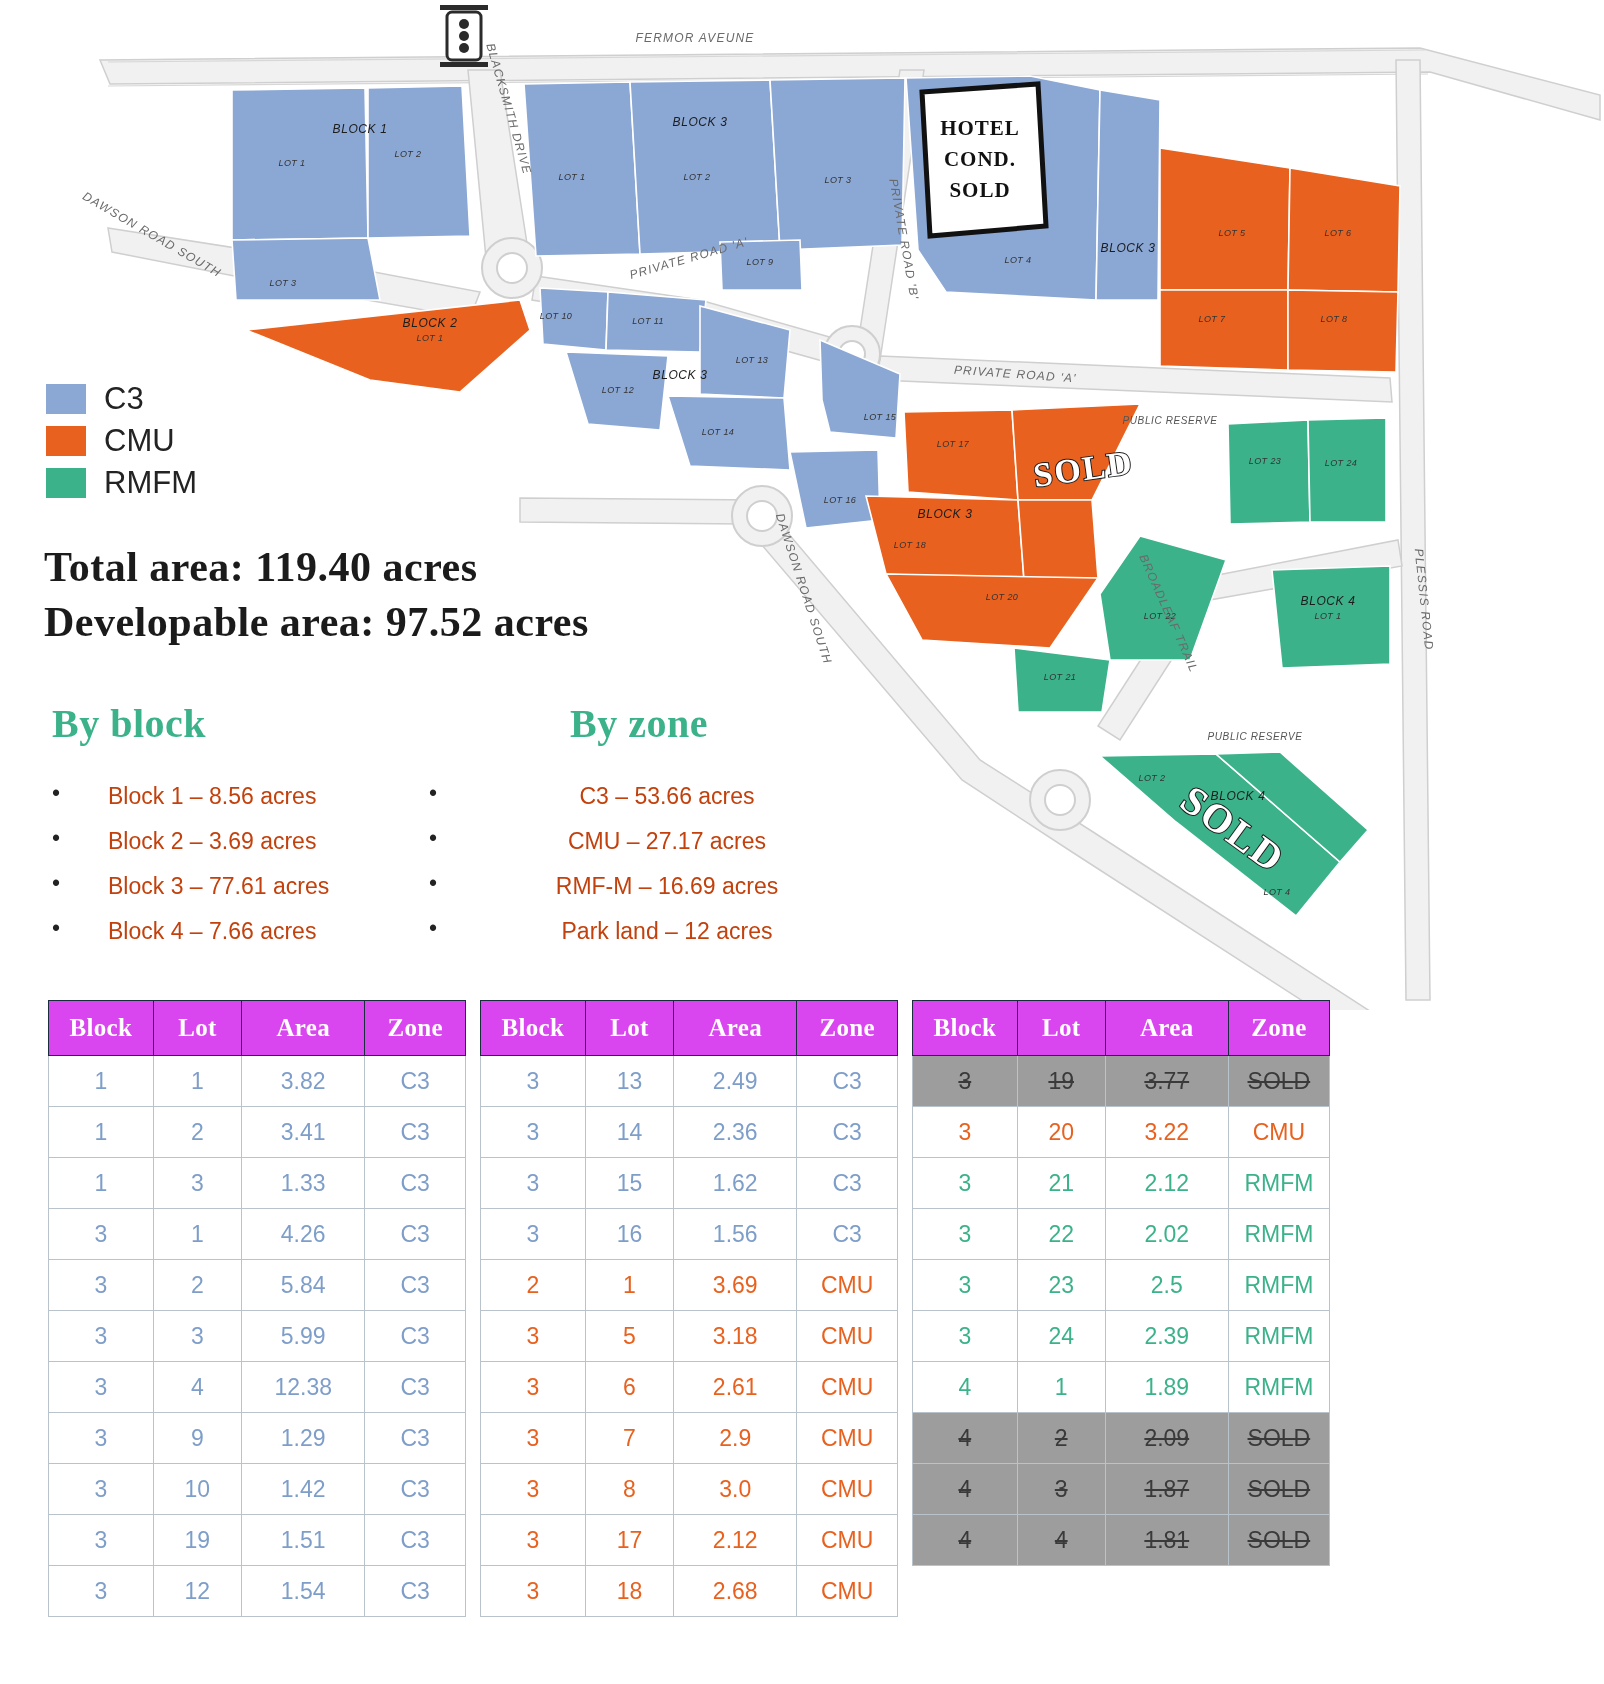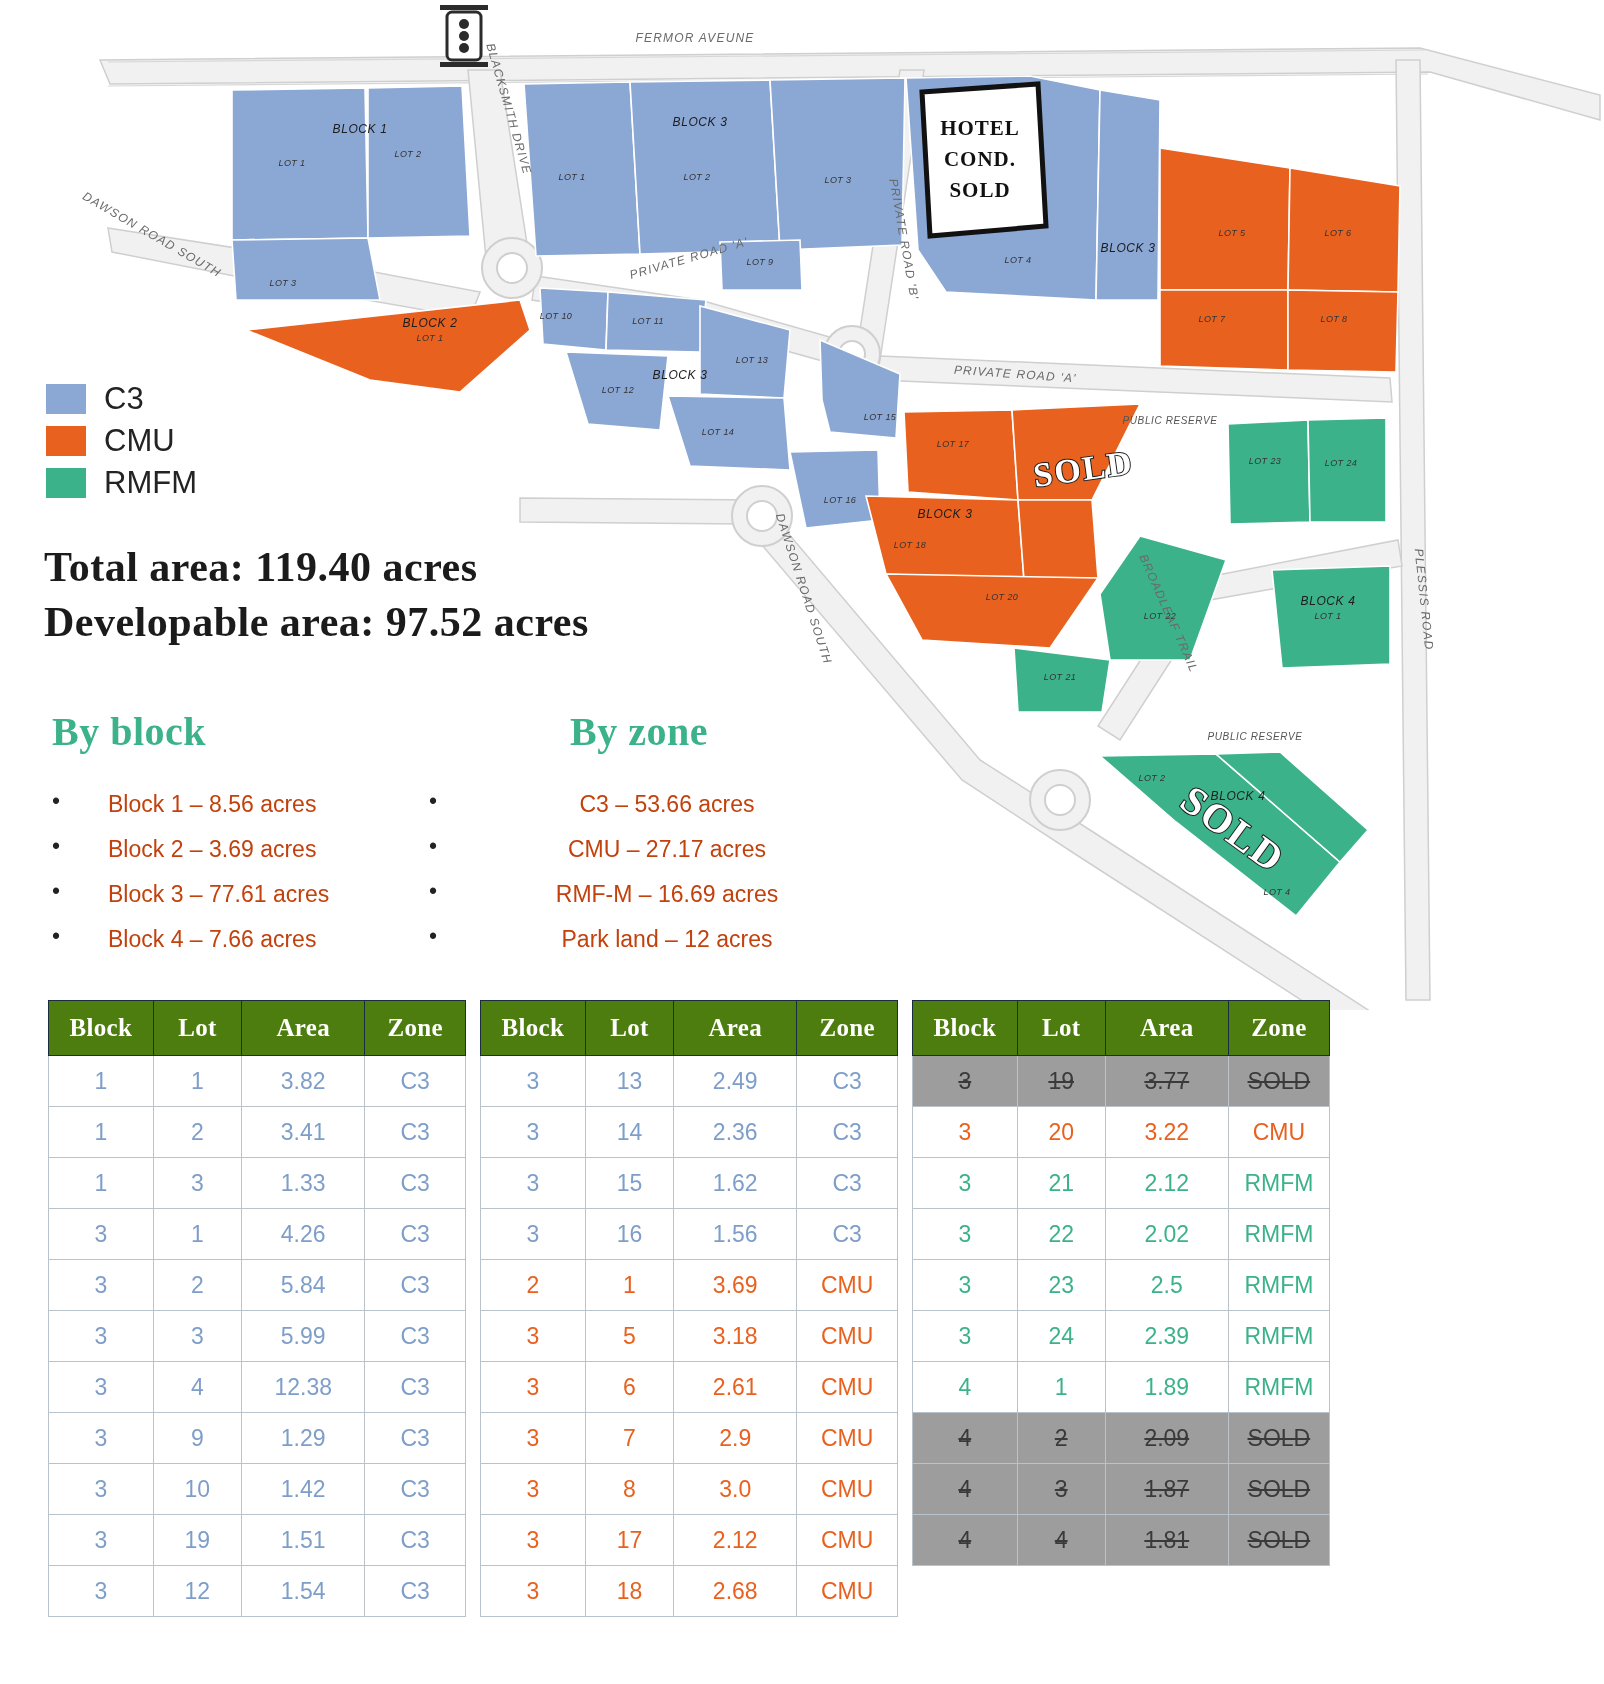--- a/index.html
+++ b/index.html
@@ -90,21 +90,21 @@
   }
 
   
   #lists {
     position: absolute;
     left: 44px; top: 700px;
     width: 830px;
   }
   .list-col {
     position: absolute;
-    top: 8px;
+    top: 0;
   }
   #col-block { left: 8px; width: 380px; }
   #col-zone  { left: 385px; width: 420px; text-align: center; }
 
   .list-heading {
     font-family: "Liberation Serif", serif;
     font-weight: bold;
     font-size: 40px;
     color: #3cb28b;
     margin: 0 0 38px 0;
@@ -140,21 +140,21 @@
   table.lots {
     position: absolute;
     border-collapse: collapse;
     font-family: "Liberation Sans", sans-serif;
   }
   #table-1 { left: 48px;  top: 0; width: 418px; }
   #table-2 { left: 480px; top: 0; width: 418px; }
   #table-3 { left: 912px; top: 0; width: 418px; }
 
   table.lots th {
-    background: #4d7c0f;
+    background: #d946ef;
     color: #ffffff;
     font-family: "Liberation Serif", serif;
     font-weight: bold;
     font-size: 25px;
     height: 52px;
     text-align: center;
     border: 1px solid #1c2c3f;
     letter-spacing: 0.3px;
   }
   table.lots td {

